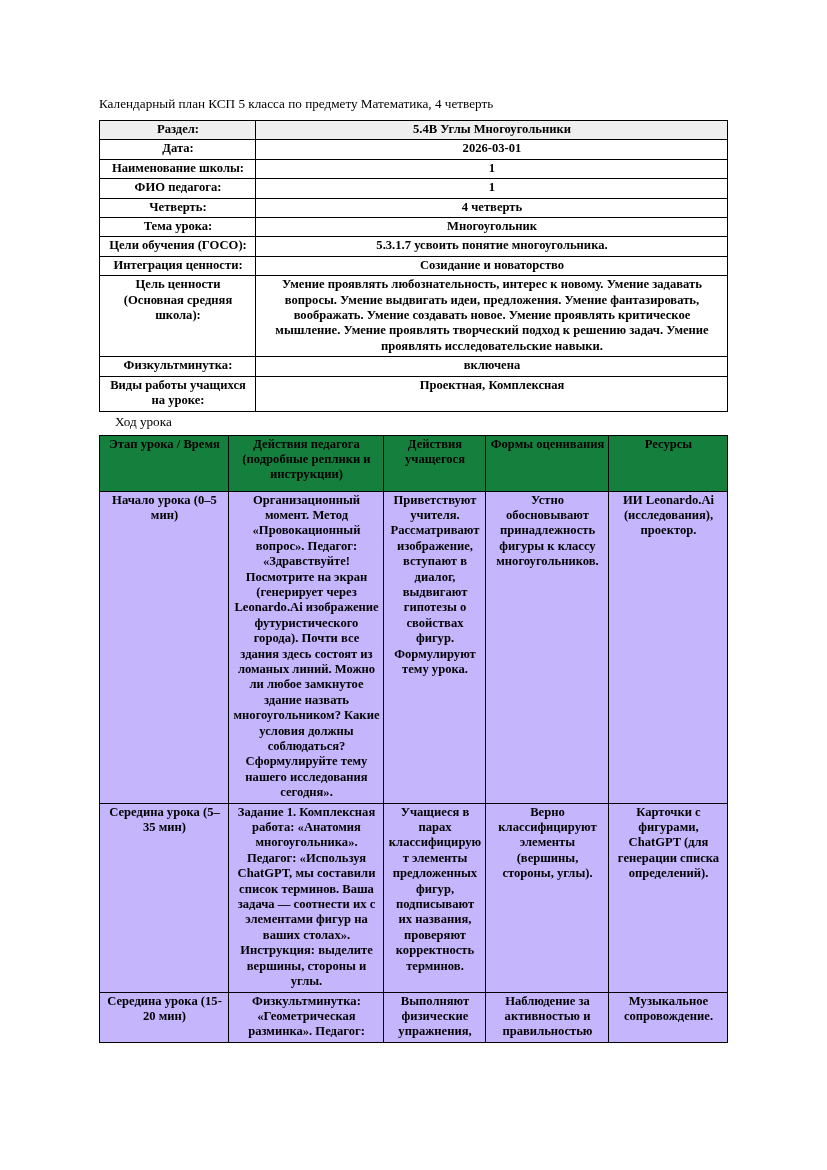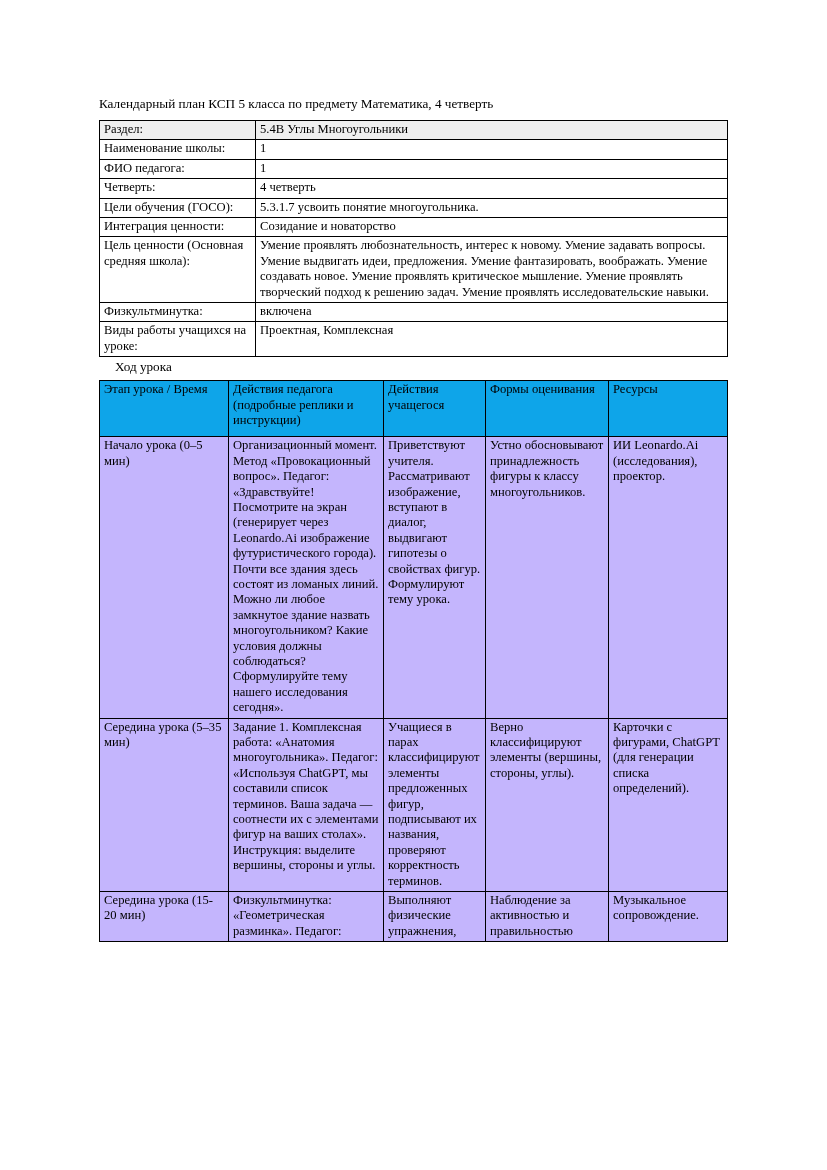--- a/index.html
+++ b/index.html
@@ -32,22 +32,22 @@
     border-collapse: collapse;
     width: 628px;
     table-layout: fixed;
   }
   table td, table th {
     border: 1px solid #000000;
     padding: 1px 3px 2px 4px;
     font-size: 12.6px;
     line-height: 15.4px;
     vertical-align: top;
-    text-align: left;
-    font-weight: normal;
+    text-align: center;
+    font-weight: bold;
     word-wrap: break-word;
     overflow-wrap: break-word;
     hyphens: none;
   }
   
   .info-table col.c-label { width: 156px; }
   .info-table col.c-value { width: 472px; }
   .info-table tr.shaded td { background: #efefef; }
   .info-table td { height: 17px; }
 
@@ -56,51 +56,59 @@
     line-height: 16px;
     margin: 2px 0 5px 16px;
   }
 
   
   .flow-table col.c1 { width: 129px; }
   .flow-table col.c2 { width: 155px; }
   .flow-table col.c3 { width: 102px; }
   .flow-table col.c4 { width: 123px; }
   .flow-table col.c5 { width: 119px; }
-  .flow-table thead td { background: #0ea5e9; height: 56px; }
+  .flow-table thead td { background: #15803d; height: 56px; }
   .flow-table tbody td { background: #c4b5fd; }
 </style>
 </head>
 <body>
 
 <div class="page">
 
   <p class="doc-title">Календарный план КСП 5 класса по предмету Математика, 4 четверть</p>
 
   <table class="info-table">
     <colgroup>
         <col class="c-label">
         <col class="c-value">
       </colgroup>
     <tbody>
         <tr class="shaded">
           <td>Раздел:</td>
           <td>5.4В Углы Многоугольники</td>
         </tr>
         <tr>
+          <td>Дата:</td>
+          <td>2026-03-01</td>
+        </tr>
+        <tr>
           <td>Наименование школы:</td>
           <td>1</td>
         </tr>
         <tr>
           <td>ФИО педагога:</td>
           <td>1</td>
         </tr>
         <tr>
           <td>Четверть:</td>
           <td>4 четверть</td>
+        </tr>
+        <tr>
+          <td>Тема урока:</td>
+          <td>Многоугольник</td>
         </tr>
         <tr>
           <td>Цели обучения (ГОСО):</td>
           <td>5.3.1.7 усвоить понятие многоугольника.</td>
         </tr>
         <tr>
           <td>Интеграция ценности:</td>
           <td>Созидание и новаторство</td>
         </tr>
         <tr>

